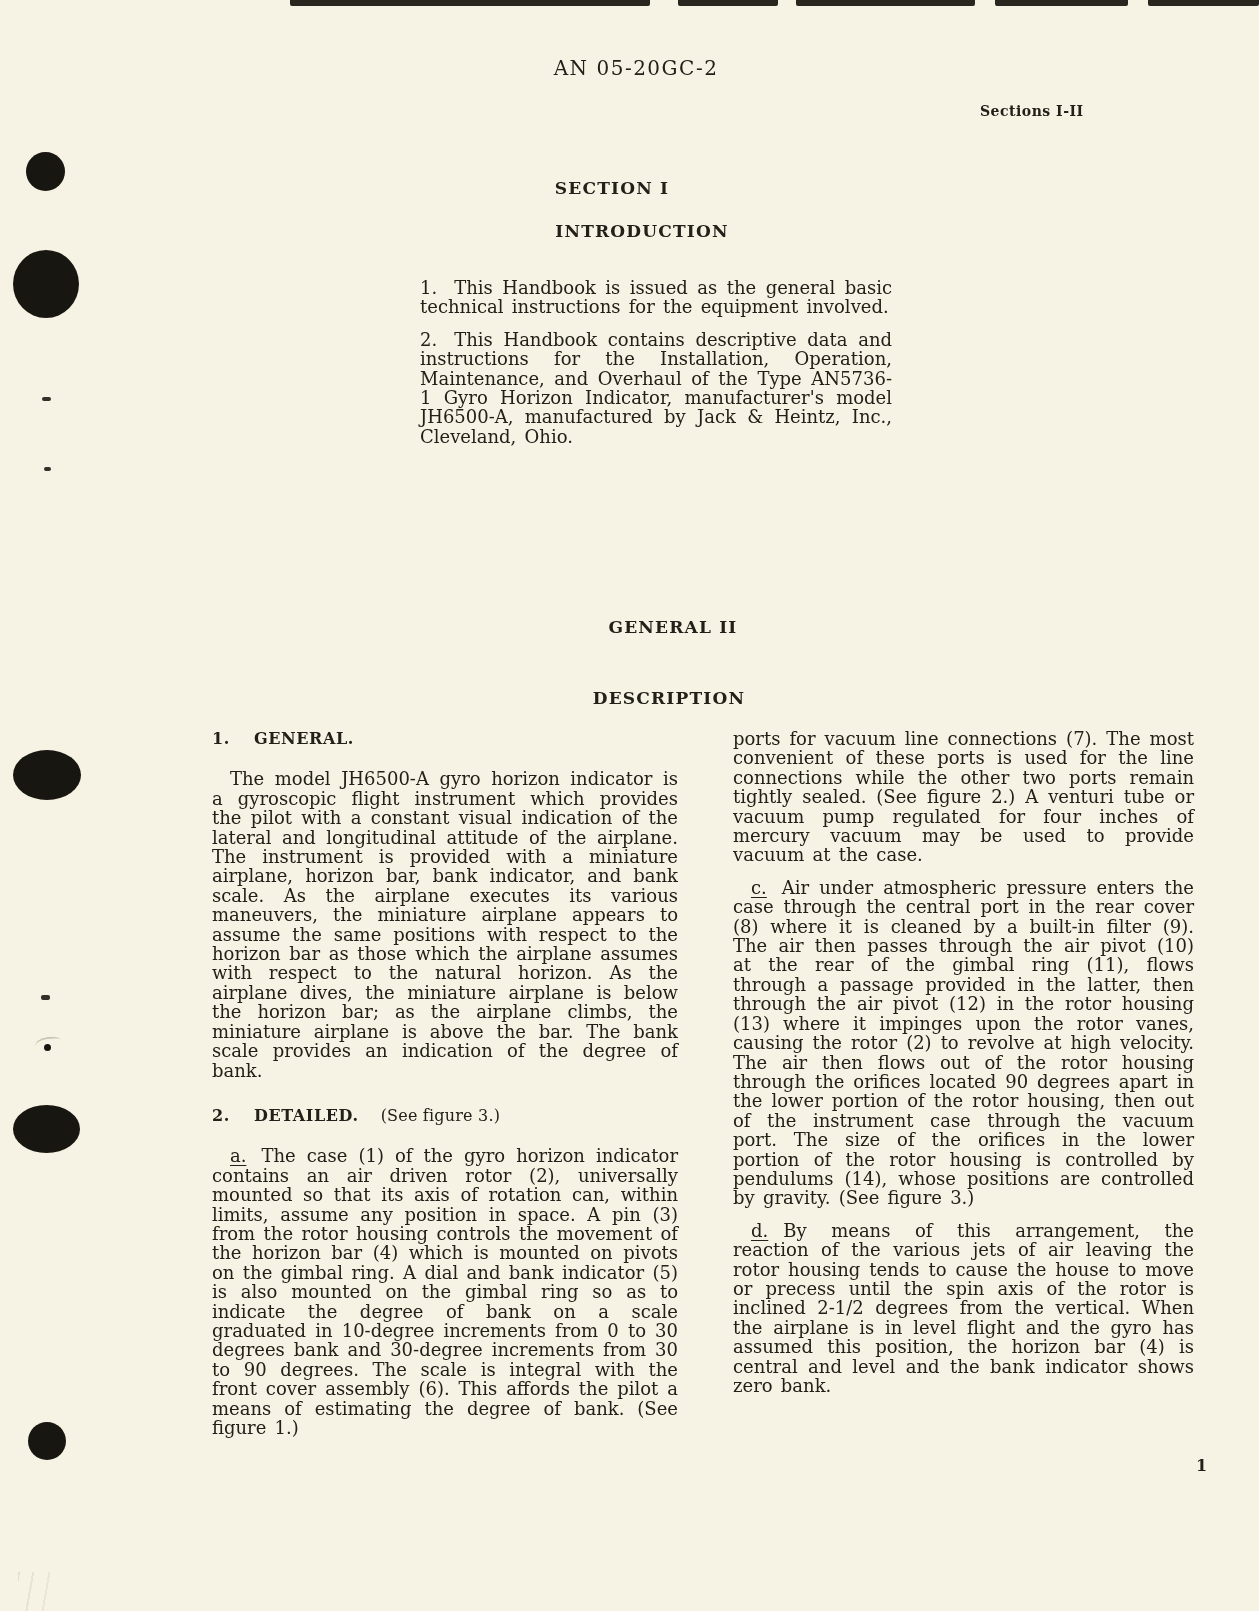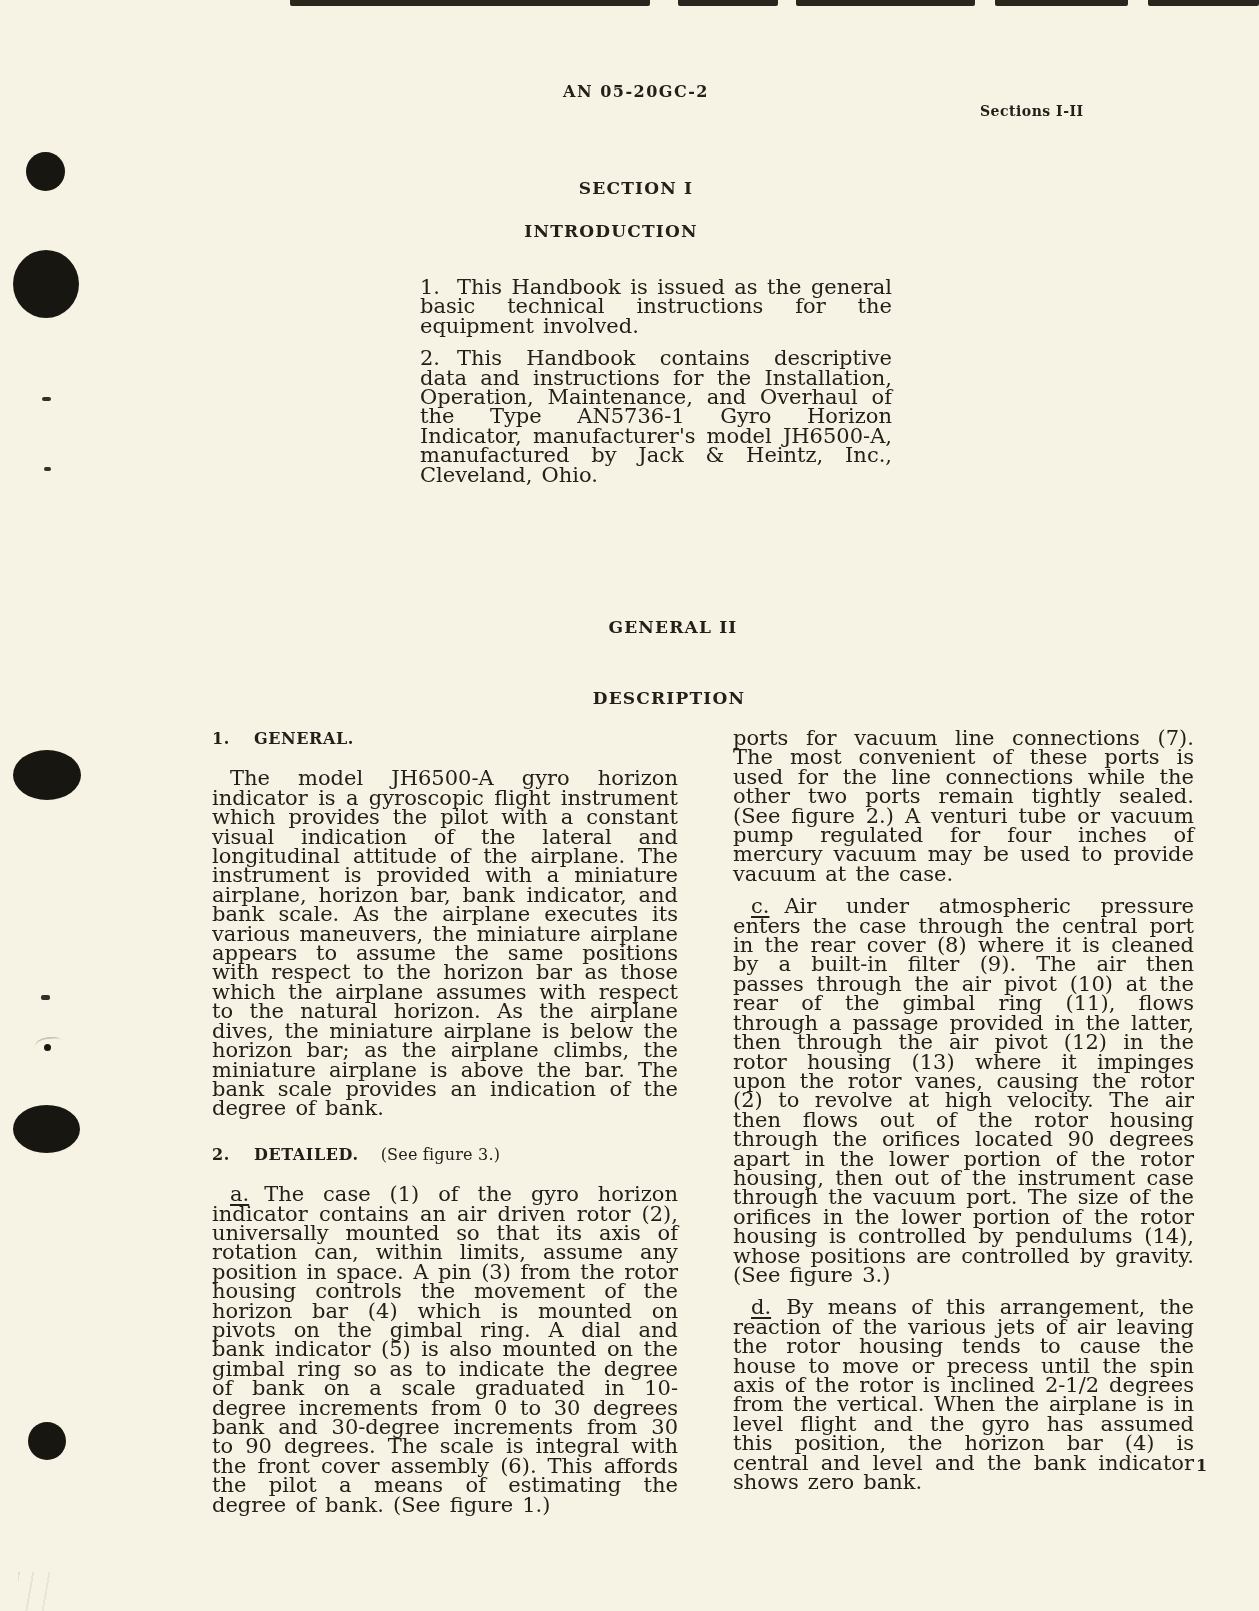--- a/index.html
+++ b/index.html
@@ -28,45 +28,45 @@
   }
   .smudge{
     position:absolute;left:18px;top:1572px;width:190px;height:39px;
     background:
       linear-gradient(100deg, rgba(120,112,92,.28) 0 2px, transparent 2px 14px, rgba(120,112,92,.22) 14px 16px, transparent 16px 30px, rgba(120,112,92,.18) 30px 32px, transparent 32px);
     opacity:.55;
   }
 
   
   .doc-number{
-    position:absolute;top:82px;left:636px;transform:translateX(-50%);
-    font-size:16px;font-weight:bold;letter-spacing:1.5px;white-space:nowrap;
+    position:absolute;top:56px;left:636px;transform:translateX(-50%);
+    font-size:20px;font-weight:normal;letter-spacing:1.5px;white-space:nowrap;
   }
   .sections-label{
     position:absolute;top:103px;left:980px;
     font-size:14px;font-weight:bold;letter-spacing:.5px;white-space:nowrap;
   }
   .sec-head{
     position:absolute;transform:translateX(-50%);
     font-size:17px;font-weight:bold;letter-spacing:1.2px;white-space:nowrap;
   }
-  #s1-title{top:178px;left:636px;}
-  #s1-sub{top:221px;left:611px;}
+  #s1-title{top:178px;left:612px;}
+  #s1-sub{top:221px;left:642px;}
   #s2-title{top:617px;left:673px;}
   #s2-sub{top:660px;left:669px;margin-top:28px;}
 
   
   .intro{position:absolute;left:420px;top:278px;width:472px;}
   .col{position:absolute;top:729px;}
   .col-left{left:212px;width:466px;}
   .col-right{left:733px;width:461px;}
 
   p{margin:0;}
   .para{
-    font-size:21px;line-height:19.4px;
+    font-size:18px;line-height:19.4px;
     text-align:justify;word-spacing:2.5px;
     margin-bottom:13px;
   }
   .para:last-child{margin-bottom:0;}
   .indent{text-indent:18px;}
   .pnum{margin-right:17px;}
   .colhead{
     font-size:16px;line-height:19.4px;font-weight:bold;letter-spacing:.6px;
     margin-bottom:21px;
   }

